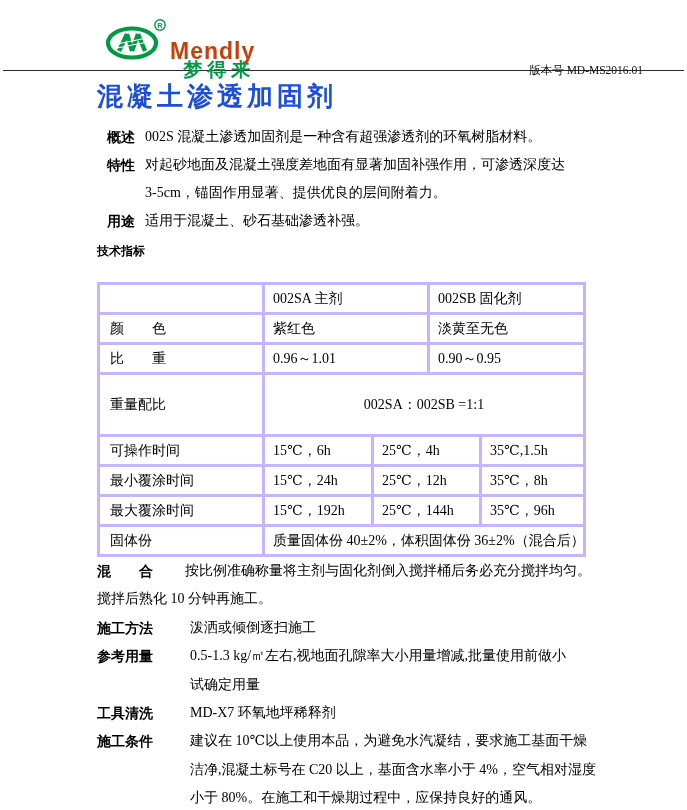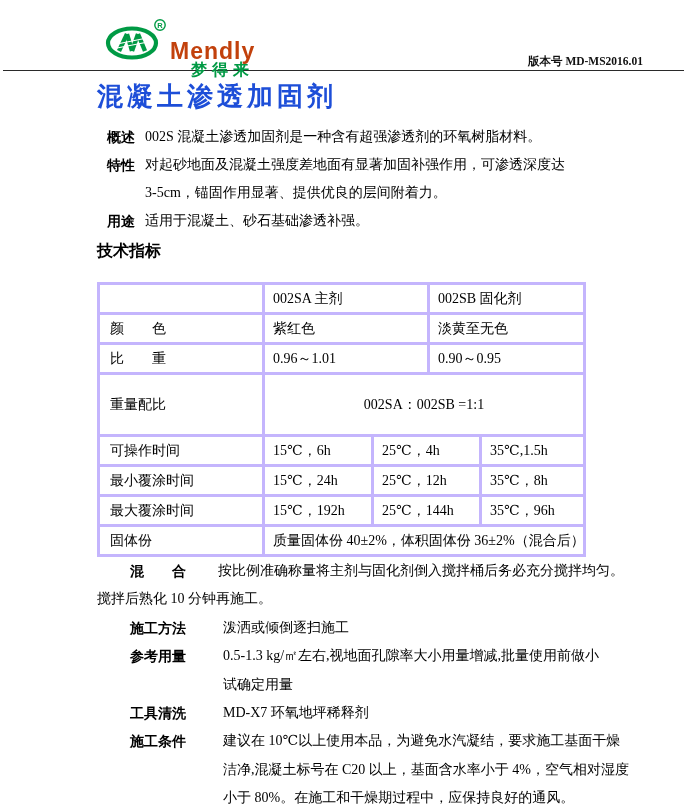--- a/index.html
+++ b/index.html
@@ -24,31 +24,31 @@
     font-weight: bold;
     font-size: 23px;
     line-height: 21px;
     margin-top: 27px;
     letter-spacing: 1px;
   }
   .brand-cn {
     color: #009A44;
     font-family: "Liberation Sans", sans-serif;
     font-weight: bold;
-    font-size: 16px;
+    font-size: 19px;
     line-height: 15px;
     letter-spacing: 5px;
-    margin-left: 21px;
+    margin-left: 13px;
+    text-align: right;
   }
   .version {
     position: absolute;
-    top: 54px; right: 44px;
+    top: 63px; right: 44px;
     font-size: 11.5px;
     color: #111;
-    font-weight: bold;
   }
   .rule { border-top: 1.5px solid #2a2a2a; margin: 0 3px; }
 
   
   .doc-title {
     margin: 9px 0 0 97px;
     font-family: "Liberation Sans", sans-serif;
     font-weight: bold;
     font-size: 26px;
     line-height: 32px;
@@ -66,21 +66,21 @@
     line-height: 28px;
     text-align: center;
   }
   .intro-txt { flex: 1; }
   .line { line-height: 28px; }
 
   .section-heading {
     margin: 2px 0 0 97px;
     font-family: "Liberation Sans", sans-serif;
     font-weight: bold;
-    font-size: 16px;
+    font-size: 12px;
     line-height: 28px;
   }
   .section-heading.cons { margin-top: 23px; }
 
   
   table.spec {
     border-collapse: collapse;
     table-layout: fixed;
     width: 486px;
     margin: 17px 0 0 97px;
@@ -97,21 +97,20 @@
   table.spec td.rowlbl { padding-left: 10px; }
   table.spec td.center { text-align: center; padding: 16px; }
 
   
   .cons-item { display: flex; margin-left: 97px; }
   .cons-lbl {
     width: 93px; flex-shrink: 0;
     font-family: "Liberation Sans", sans-serif;
     font-weight: bold;
     line-height: 28.4px;
-    margin-left: 33px;
   }
   .cons-lbl.mix { width: 88px; }
   .cons-txt { flex: 1; }
   .cline { line-height: 28.4px; white-space: nowrap; }
   .full-line { margin-left: 97px; line-height: 28.4px; }
 </style>
 </head>
 <body>
 
 <div class="page">

